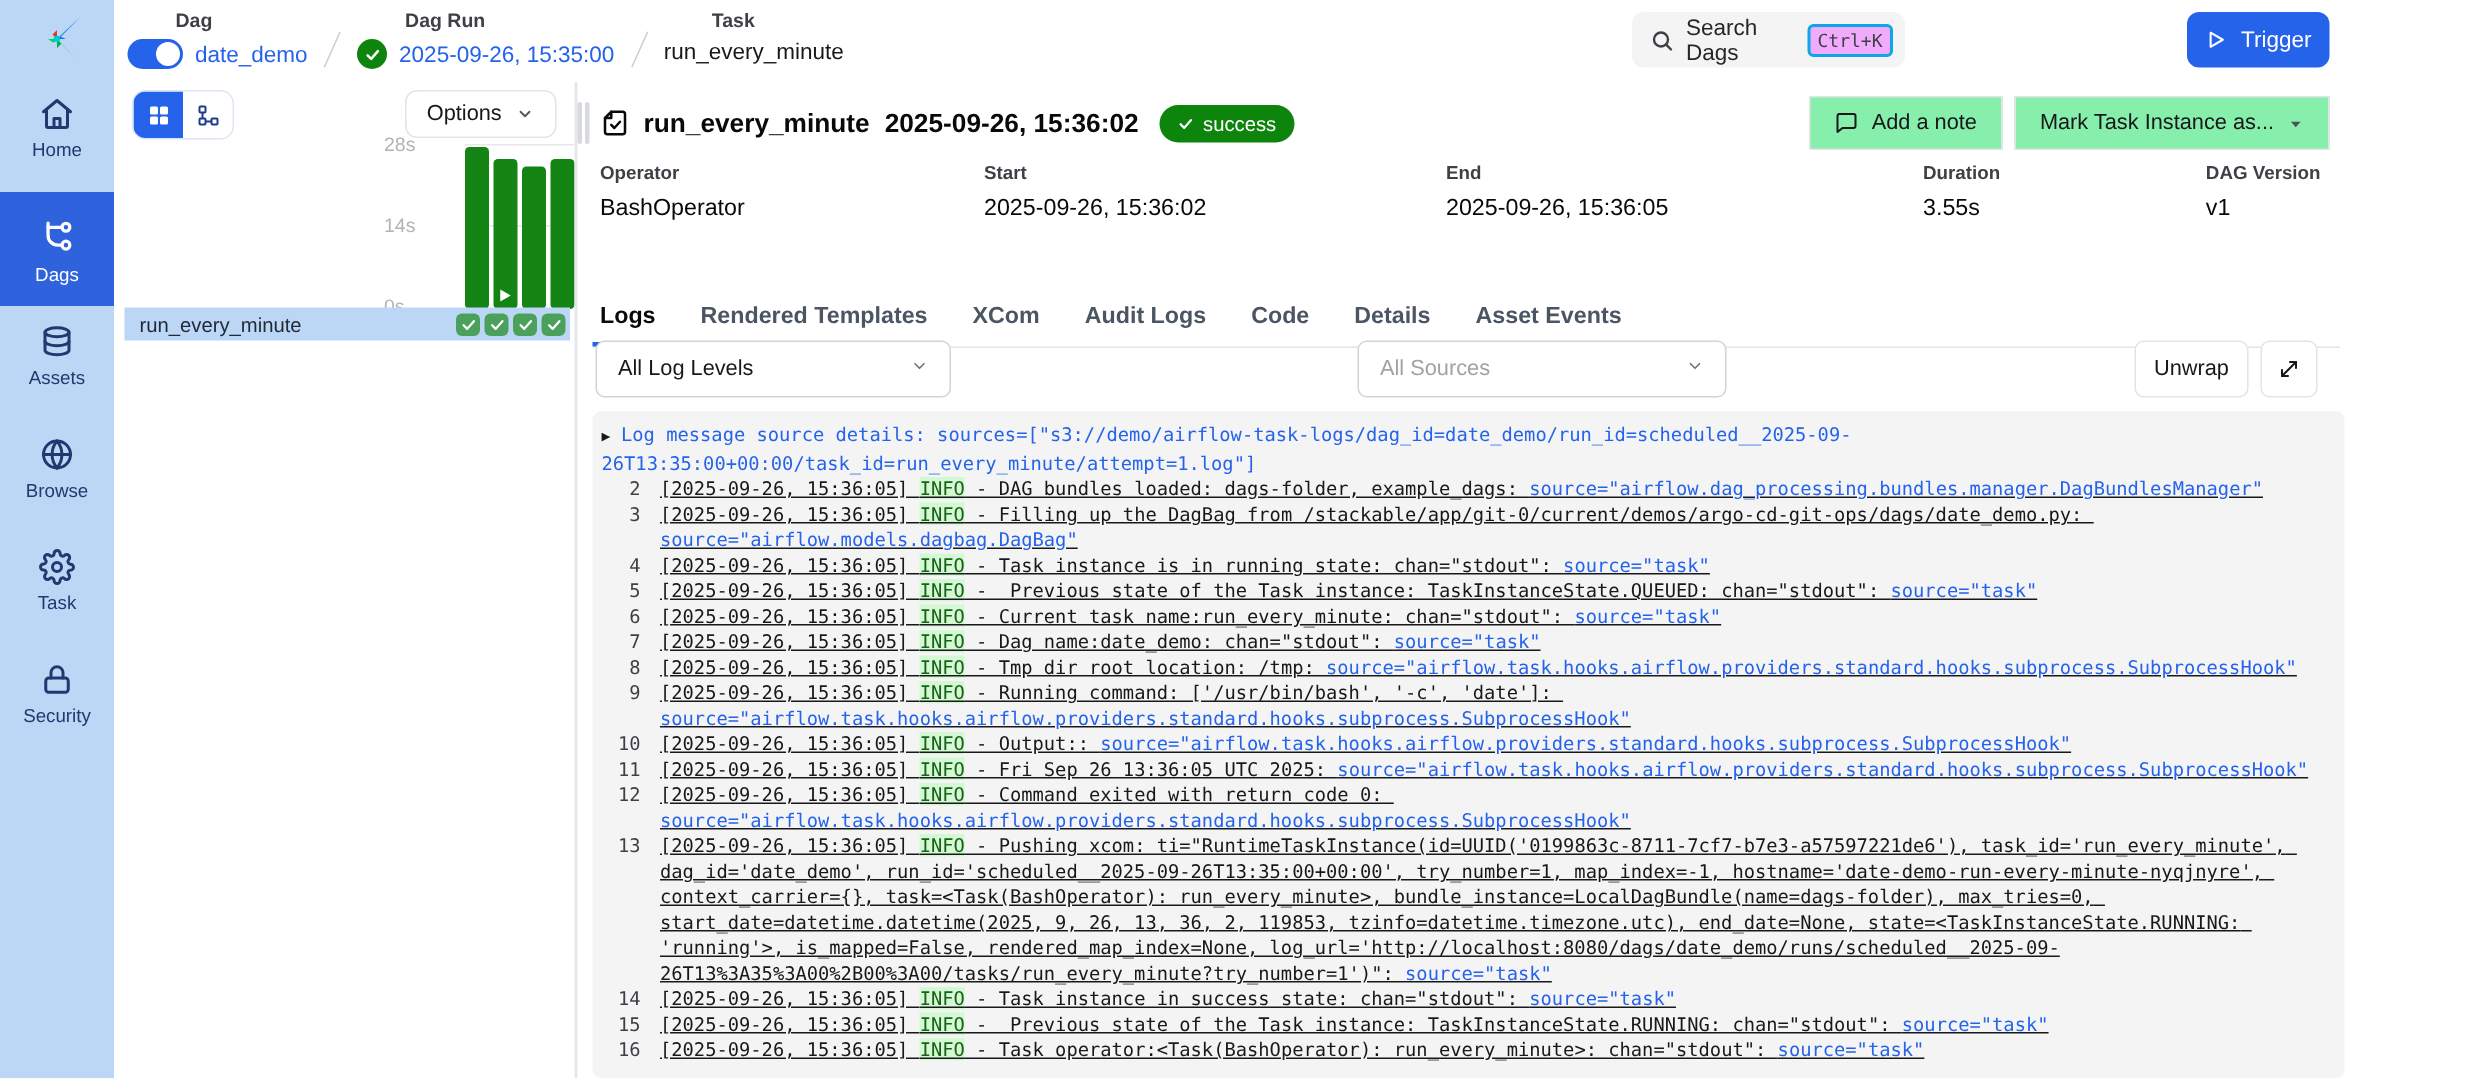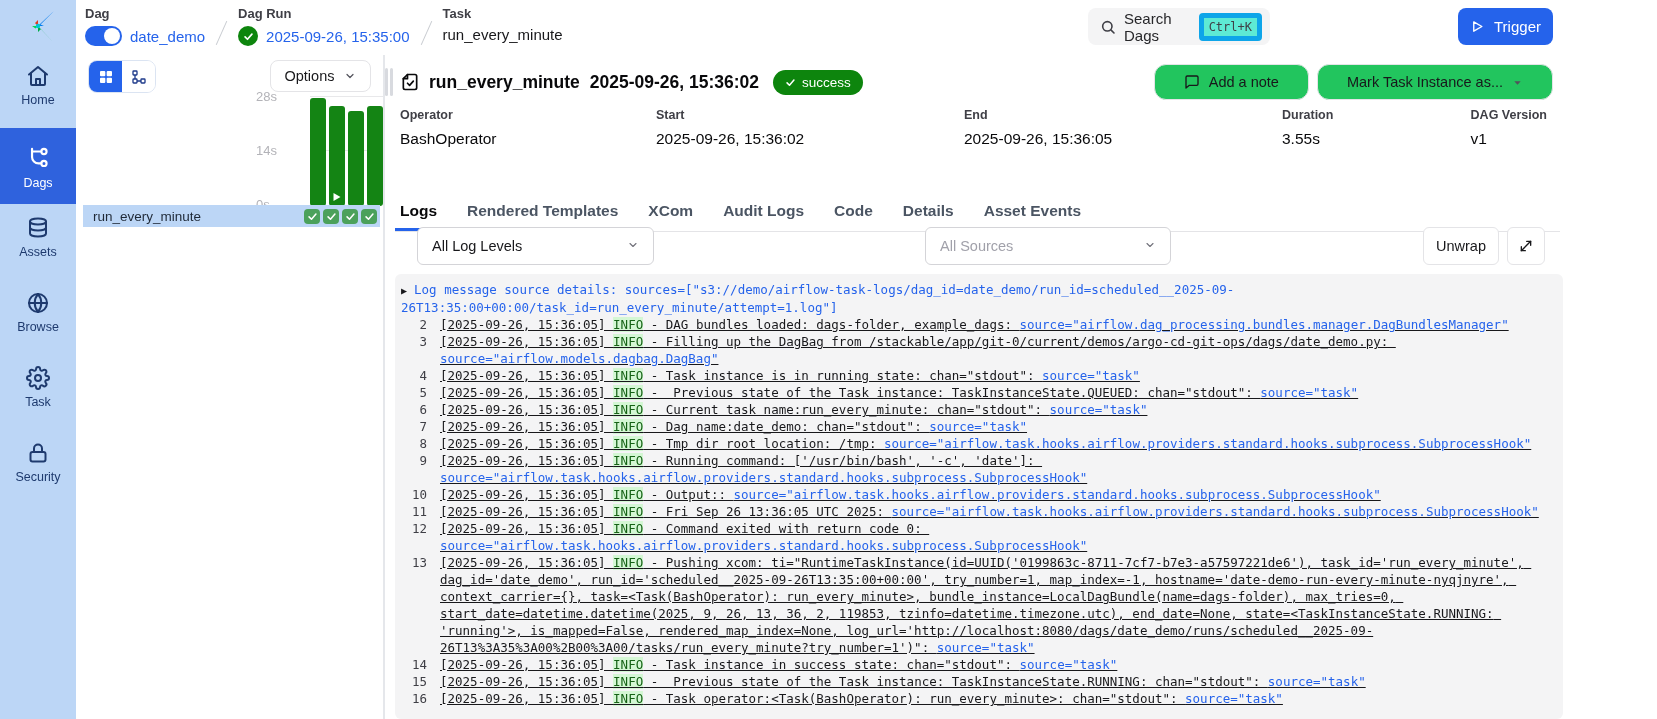--- a/index.html
+++ b/index.html
@@ -13,30 +13,30 @@
   .nav-item{position:absolute;left:0;width:76px;display:flex;flex-direction:column;align-items:center;gap:5px;color:#1e3a6e;cursor:pointer;}
   .nav-item svg{stroke:#1e3a6e;}
   .nav-item .nav-label{font-size:12.5px;}
   .nav-item.active{background:#2f62dd;color:#fff;padding-top:17px;}
   .nav-item.active svg{stroke:#fff;}
 
   
   .header{position:absolute;left:76px;top:0;right:0;height:55px;background:#fff;}
   .crumbs{position:absolute;left:9px;top:6px;display:flex;align-items:flex-start;}
   .crumb{display:flex;flex-direction:column;gap:5px;}
-  .crumb-label{font-size:13px;font-weight:700;color:#3f3f46;}
+  .crumb-label{font-size:13px;font-weight:700;color:#3f3f46;margin-left:32px;}
   .crumb-value{display:flex;align-items:center;gap:8px;font-size:15px;}
   .link-blue{color:#2563eb;cursor:pointer;}
   .slash{width:1px;height:26px;background:#c9ccd1;transform:rotate(24deg);margin:14px 16px 0 16px;}
   .toggle{width:37px;height:20px;border-radius:10px;background:#2563eb;position:relative;cursor:pointer;}
   .toggle .knob{position:absolute;right:2px;top:2px;width:16px;height:16px;border-radius:50%;background:#fff;}
   .check-circle{width:20px;height:20px;border-radius:50%;background:#0d850d;display:flex;align-items:center;justify-content:center;}
   .search-box{position:absolute;right:387px;top:8px;width:182px;height:37px;background:#f4f4f5;border-radius:8px;display:flex;align-items:center;padding:0 8px 0 12px;gap:8px;cursor:text;}
   .search-text{font-size:15px;color:#27272a;flex:1;}
-  .kbd{font-family:"DejaVu Sans Mono",monospace;font-size:12px;color:#3f3f46;border:5px solid #0ea5e9;background:#5eead4;border-radius:4px;padding:2px 5px;}
+  .kbd{font-family:"DejaVu Sans Mono",monospace;font-size:12px;color:#3f3f46;border:2px solid #0ea5e9;background:#f0abfc;border-radius:4px;padding:2px 5px;}
   .trigger-btn{position:absolute;right:104px;top:8px;width:95px;height:37px;background:#2563eb;border:none;border-radius:8px;color:#fff;font-size:15px;display:flex;align-items:center;justify-content:center;gap:9px;cursor:pointer;font-family:inherit;}
 
   
   .view-toggle{position:absolute;left:88px;top:60px;height:33px;display:flex;border:1px solid #dbe4f2;border-radius:9px;overflow:hidden;background:#fff;}
   .view-btn{width:33px;height:31px;display:flex;align-items:center;justify-content:center;cursor:pointer;background:#fff;border:none;}
   .view-btn.active{background:#2563eb;}
   .options-btn{position:absolute;left:270px;top:60px;width:101px;height:32px;border:1px solid #e4e4e7;border-radius:8px;background:#fff;font-size:14.5px;color:#18181b;display:flex;align-items:center;justify-content:center;gap:10px;cursor:pointer;font-family:inherit;}
 
   .chart{position:absolute;left:280px;top:88px;width:103px;height:118px;}
   .gridline{position:absolute;left:30px;right:0;height:1px;background:#e8e8ea;}
@@ -53,34 +53,34 @@
   .divider{position:absolute;left:383px;top:55px;bottom:0;width:2px;background:#e5e7eb;}
   .drag-handle{position:absolute;left:385px;top:68px;width:10px;height:28px;display:flex;gap:2px;cursor:col-resize;}
   .drag-handle i{display:block;width:3px;height:100%;border-radius:2px;background:#d8dadf;}
 
   
   .title-row{position:absolute;left:400px;top:62px;right:104px;height:40px;display:flex;align-items:center;}
   .title-text{font-size:17.5px;font-weight:700;color:#09090b;margin-left:9px;}
   .title-ts{font-size:17.5px;font-weight:700;color:#09090b;margin-left:10px;}
   .status-pill{margin-left:14px;height:25px;background:#0d850d;border-radius:999px;color:#fff;font-size:13.5px;display:flex;align-items:center;gap:6px;padding:0 12px;}
   .title-actions{margin-left:auto;display:flex;gap:8px;}
-  .action-btn{height:36px;border:1px solid #e4e4e7;background:#22c55e;border-radius:12px;font-size:14.5px;color:#18181b;display:flex;align-items:center;gap:9px;padding:0 29px;cursor:pointer;font-family:inherit;}
+  .action-btn{height:36px;border:1px solid #e4e4e7;background:#86efac;border-radius:0;font-size:14.5px;color:#18181b;display:flex;align-items:center;gap:9px;padding:0 16px;cursor:pointer;font-family:inherit;}
 
   .meta-row{position:absolute;left:400px;top:108px;display:grid;grid-template-columns:256px 308px 318px 203px;}
   .meta-label{font-size:12.5px;font-weight:700;color:#3f3f46;}
   .meta-value{font-size:15.5px;color:#09090b;margin-top:8px;}
   .meta-right{position:absolute;right:110px;top:108px;}
 
   .tab-bar{position:absolute;left:395px;top:174px;right:97px;height:38px;display:flex;border-bottom:1px solid #e4e4e7;margin-top:20px;}
   .tab{padding:0 15px;font-size:15.5px;font-weight:600;color:#4b5563;display:flex;align-items:center;cursor:pointer;border-bottom:3px solid transparent;}
   .tab:first-child{padding-left:5px;}
   .tab.active{color:#09090b;font-weight:700;border-bottom-color:#2563eb;}
 
   .log-controls{position:absolute;left:397px;top:227px;right:97px;height:38px;}
-  .select{position:absolute;top:0;height:38px;border:1px solid #d4d4d8;border-radius:6px;background:#fff;display:flex;align-items:center;justify-content:space-between;padding:16px 14px;font-size:14.5px;cursor:pointer;margin-left:20px;}
+  .select{position:absolute;top:0;height:38px;border:1px solid #d4d4d8;border-radius:6px;background:#fff;display:flex;align-items:center;justify-content:space-between;padding:16px 14px;font-size:14.5px;cursor:pointer;}
   .select .chev{color:#71717a;}
   .sel-levels{left:0;width:237px;color:#18181b;}
   .sel-sources{left:508px;width:246px;color:#a1a1aa;}
   .unwrap-btn{position:absolute;right:61px;top:0;width:76px;height:38px;border:1px solid #e4e4e7;border-radius:6px;background:#fff;font-size:14.5px;color:#18181b;cursor:pointer;font-family:inherit;}
   .expand-btn{position:absolute;right:15px;top:0;width:38px;height:38px;border:1px solid #e4e4e7;border-radius:6px;background:#fff;display:flex;align-items:center;justify-content:center;cursor:pointer;}
 
   .log-viewer{position:absolute;left:395px;top:274px;right:94px;bottom:0;background:#f4f4f5;border-radius:6px;padding:7px 10px 10px 6px;overflow:hidden;font-family:"DejaVu Sans Mono",monospace;font-size:12.5px;line-height:17px;color:#18181b;}
   .src-details{color:#2563eb;white-space:pre-wrap;overflow-wrap:anywhere;cursor:pointer;}
   .src-details .tri{color:#18181b;margin-right:7px;font-size:10px;}
   .log-line{display:flex;}

